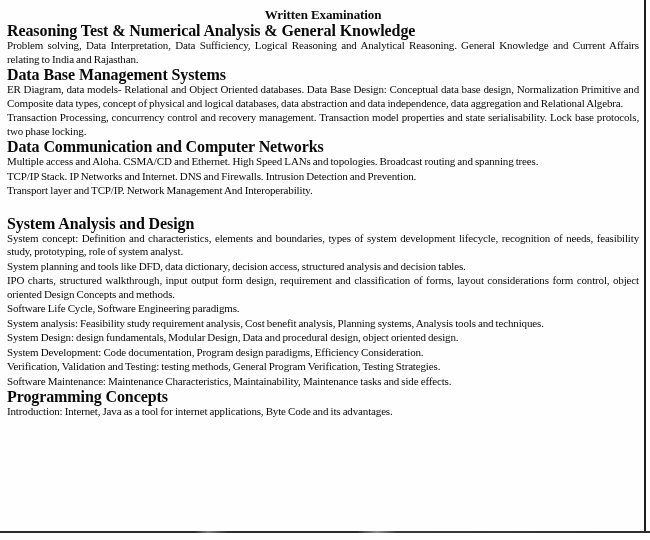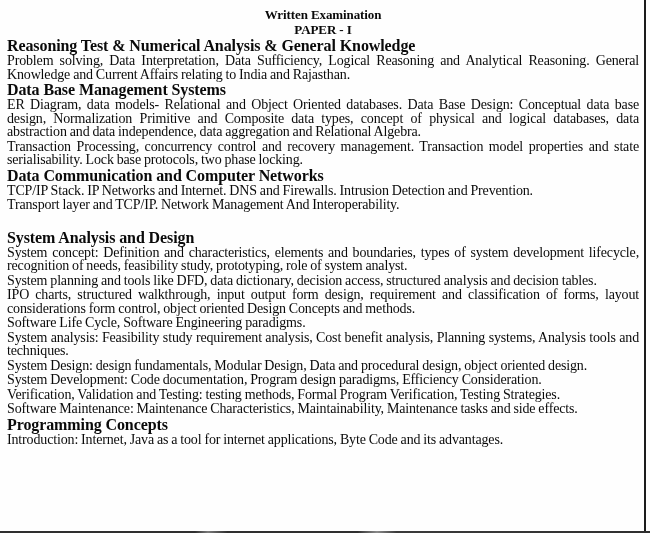--- a/index.html
+++ b/index.html
@@ -29,21 +29,21 @@
   }
   .sec-heading {
     font-weight: bold;
     font-size: 16px;
     line-height: 16px;
     margin: 1px 0 0 0;
     letter-spacing: -0.1px;
   }
   p.body-para {
     margin: 0 0 1px 0;
-    font-size: 14px;
+    font-size: 11px;
     line-height: 13.5px;
     text-align: justify;
     letter-spacing: -0.15px;
     word-spacing: -0.4px;
   }
   .paper-gap { height: 16px; }
   .border-right {
     position: absolute;
     top: 0; left: 644px;
     width: 2px; height: 533px;
@@ -58,45 +58,45 @@
       #2e2e2e 55%, #8a8a8a 58%, #3a3a3a 61%, #2e2e2e 100%);
   }
 </style>
 </head>
 <body>
 
 <div class="page">
   <div class="content">
 
     <div class="center-line">Written Examination</div>
-    <div class="center-line">PAPER - I</div>
 
     <div class="sec-heading">Reasoning Test &amp; Numerical Analysis &amp; General Knowledge</div>
     <p class="body-para">Problem solving, Data Interpretation, Data Sufficiency, Logical Reasoning and Analytical Reasoning. General Knowledge and Current Affairs relating to India and Rajasthan.</p>
 
     <div class="sec-heading">Data Base Management Systems</div>
     <p class="body-para">ER Diagram, data models- Relational and Object Oriented databases. Data Base Design: Conceptual data base design, Normalization Primitive and Composite data types, concept of physical and logical databases, data abstraction and data independence, data aggregation and Relational Algebra.</p>
     <p class="body-para">Transaction Processing, concurrency control and recovery management. Transaction model properties and state serialisability. Lock base protocols, two phase locking.</p>
 
     <div class="sec-heading">Data Communication and Computer Networks</div>
+    <p class="body-para">Multiple access and Aloha. CSMA/CD and Ethernet. High Speed LANs and topologies. Broadcast routing and spanning trees.</p>
     <p class="body-para">TCP/IP Stack. IP Networks and Internet. DNS and Firewalls. Intrusion Detection and Prevention.</p>
     <p class="body-para">Transport layer and TCP/IP. Network Management And Interoperability.</p>
 
     <div class="paper-gap"></div>
 
 
     <div class="sec-heading">System Analysis and Design</div>
     <p class="body-para">System concept: Definition and characteristics, elements and boundaries, types of system development lifecycle, recognition of needs, feasibility study, prototyping, role of system analyst.</p>
     <p class="body-para">System planning and tools like DFD, data dictionary, decision access, structured analysis and decision tables.</p>
     <p class="body-para">IPO charts, structured walkthrough, input output form design, requirement and classification of forms, layout considerations form control, object oriented Design Concepts and methods.</p>
     <p class="body-para">Software Life Cycle, Software Engineering paradigms.</p>
     <p class="body-para">System analysis: Feasibility study requirement analysis, Cost benefit analysis, Planning systems, Analysis tools and techniques.</p>
     <p class="body-para">System Design: design fundamentals, Modular Design, Data and procedural design, object oriented design.</p>
     <p class="body-para">System Development: Code documentation, Program design paradigms, Efficiency Consideration.</p>
-    <p class="body-para">Verification, Validation and Testing: testing methods, Formal Program Verification, Testing Strategies.</p>
+    <p class="body-para">Verification, Validation and Testing: testing methods, General Program Verification, Testing Strategies.</p>
     <p class="body-para">Software Maintenance: Maintenance Characteristics, Maintainability, Maintenance tasks and side effects.</p>
 
     <div class="sec-heading">Programming Concepts</div>
     <p class="body-para">Introduction: Internet, Java as a tool for internet applications, Byte Code and its advantages.</p>
 
   </div>
 
   <div class="border-right"></div>
   <div class="border-bottom"></div>
 </div>

